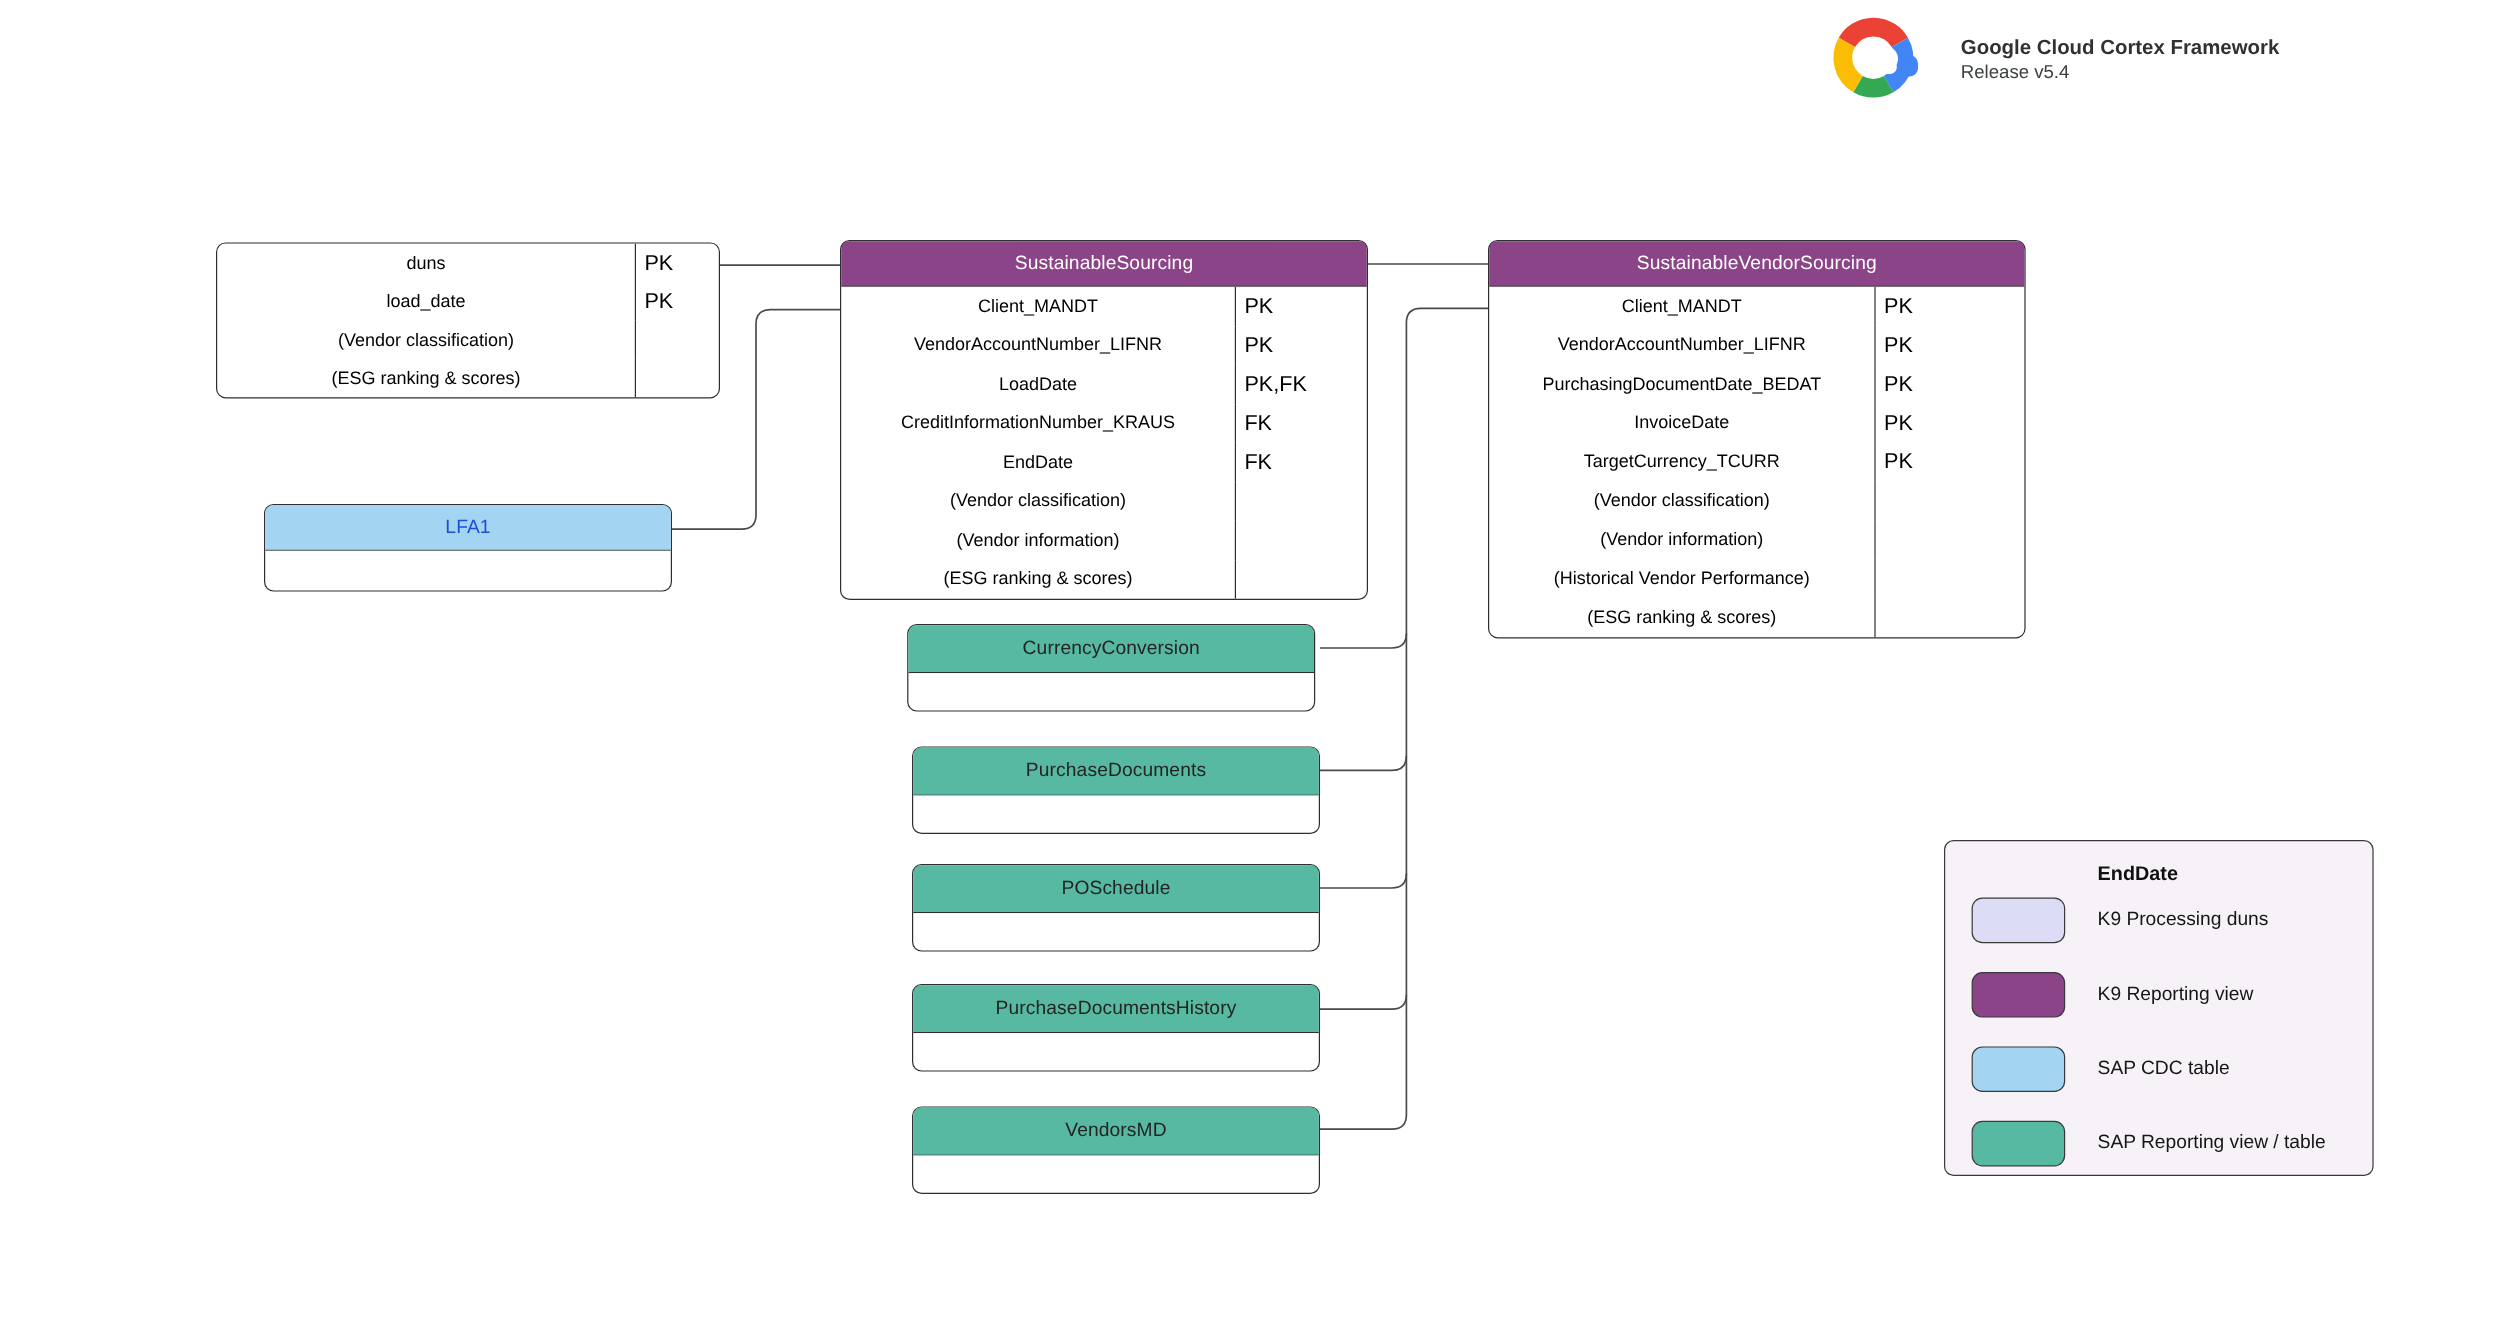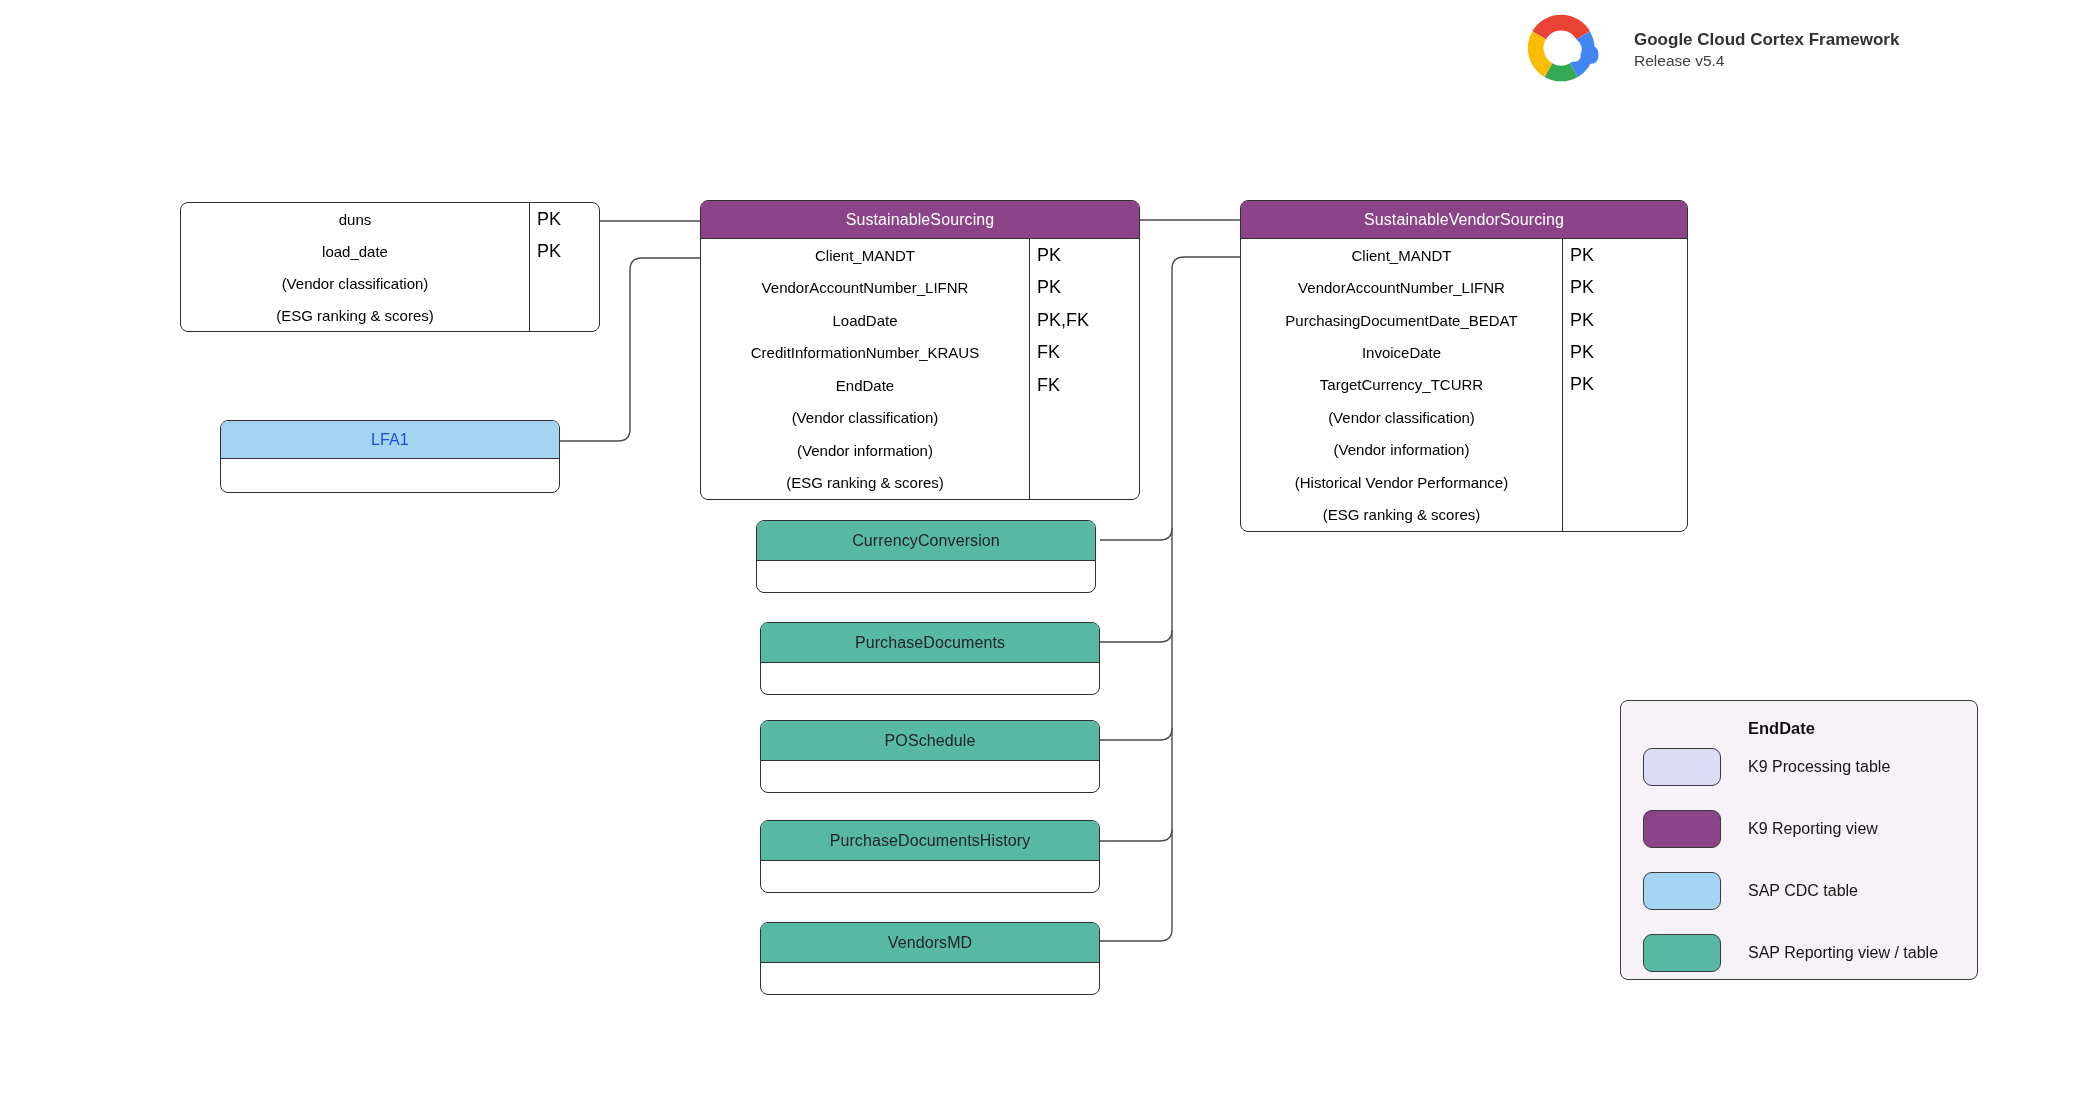--- a/index.html
+++ b/index.html
@@ -205,21 +205,21 @@
 
   <div class="tbl" style="left:760px;top:922px;width:340px;">
     <div class="tbl-head head-sap" style="height:40px;">VendorsMD</div>
     <div class="tbl-body" style="height:31px;"></div>
   </div>
 
   <div class="legend">
     <div class="legend-title">EndDate</div>
     <div class="legend-item">
       <div class="swatch" style="background:var(--c-k9p);"></div>
-      <div class="legend-label">K9 Processing table</div>
+      <div class="legend-label">K9 Processing duns</div>
     </div>
     <div class="legend-item">
       <div class="swatch" style="background:var(--c-k9r);"></div>
       <div class="legend-label">K9 Reporting view</div>
     </div>
     <div class="legend-item">
       <div class="swatch" style="background:var(--c-cdc);"></div>
       <div class="legend-label">SAP CDC table</div>
     </div>
     <div class="legend-item">

